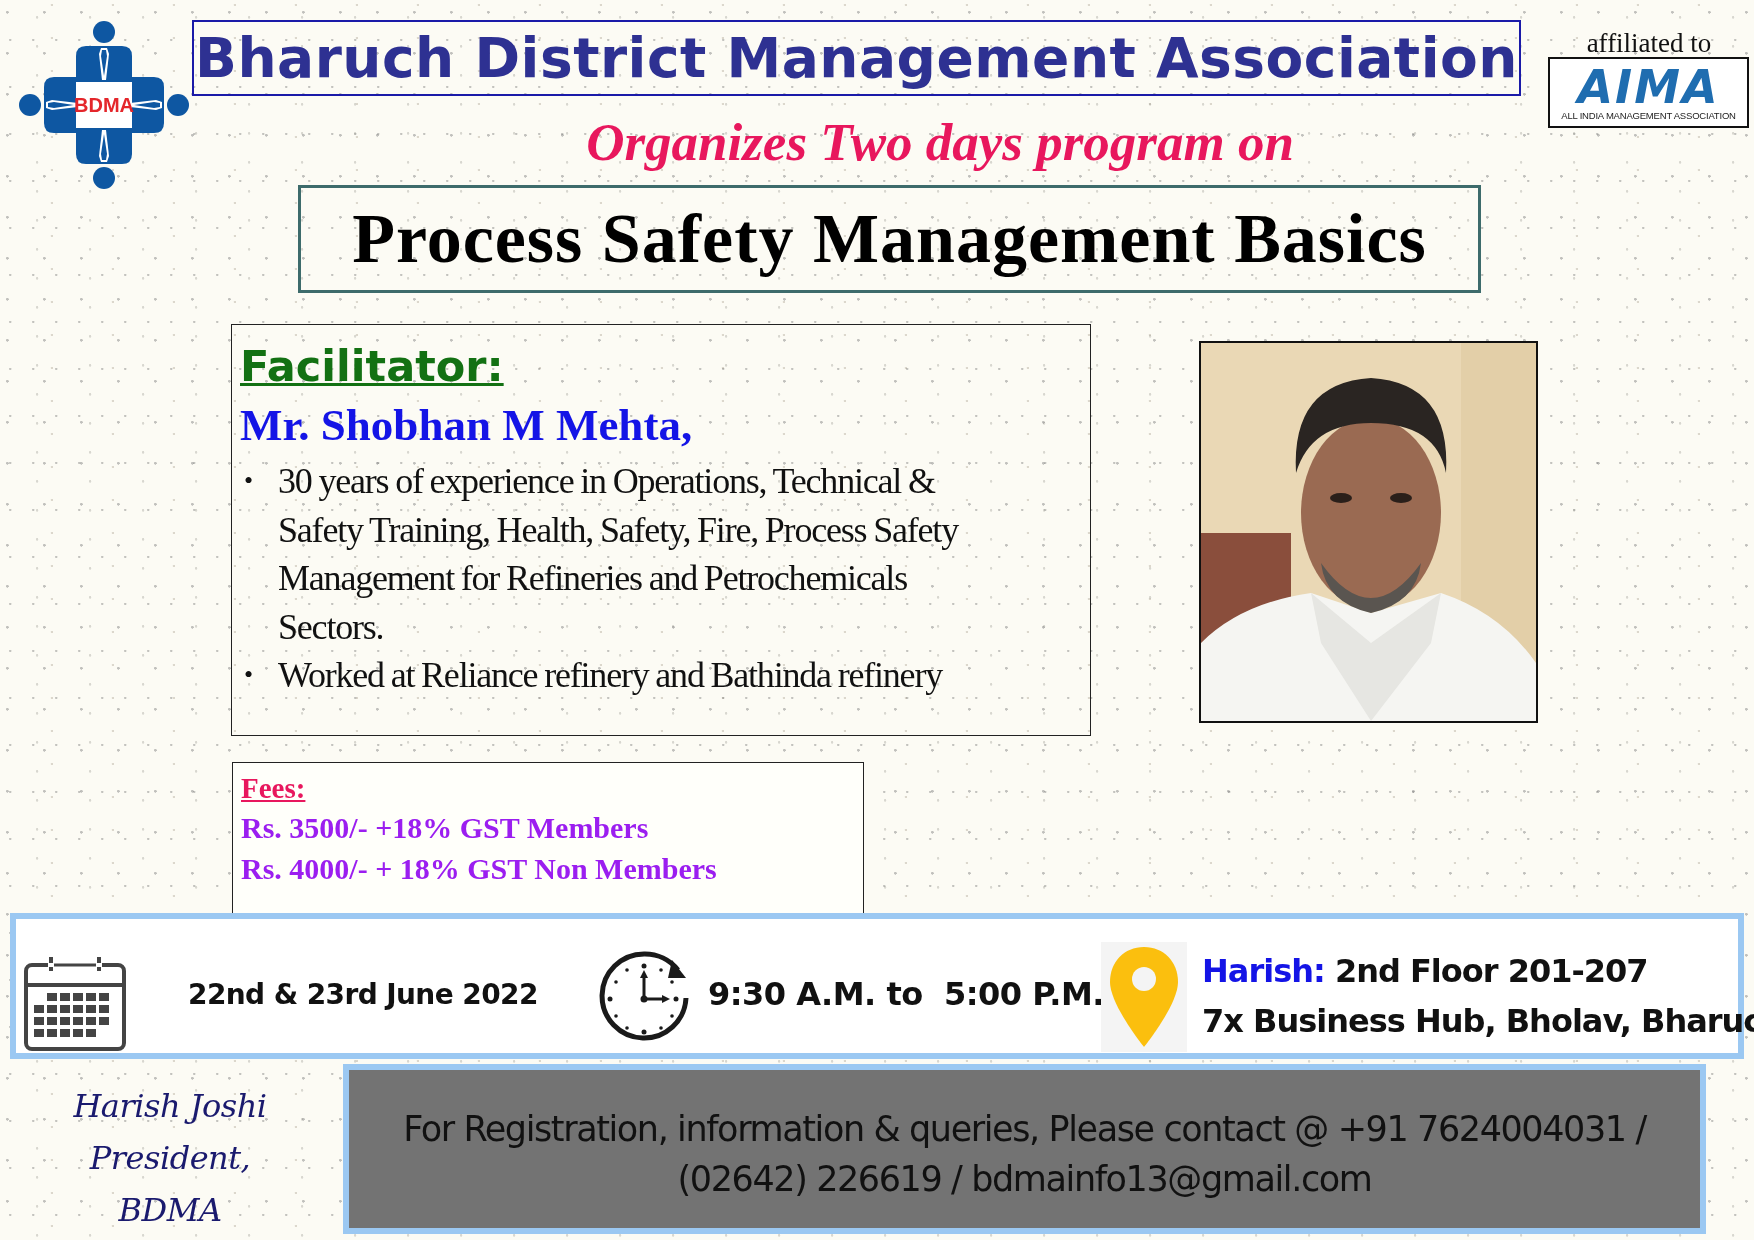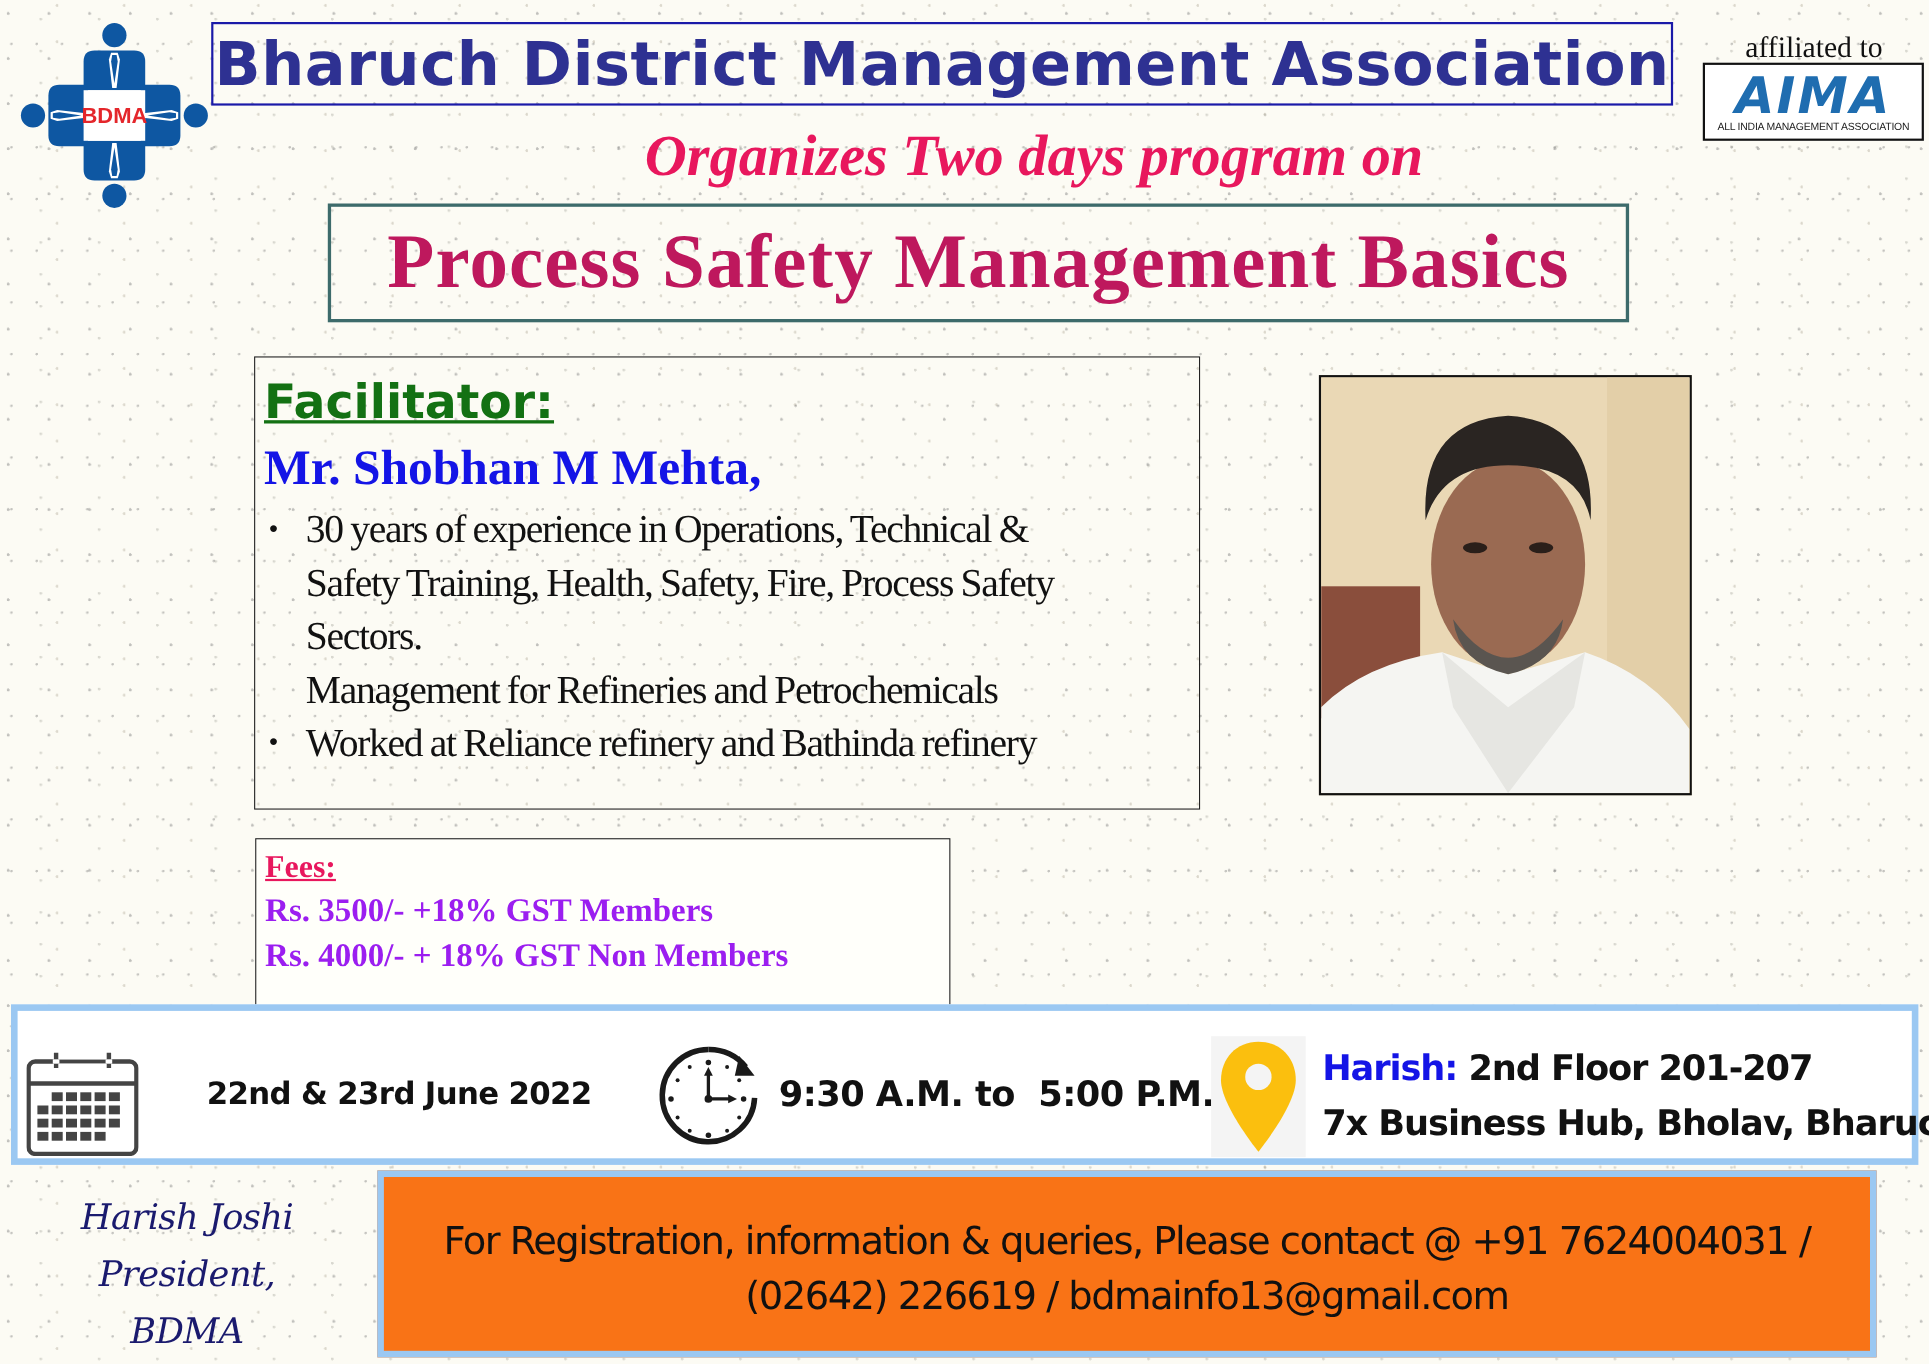--- a/index.html
+++ b/index.html
@@ -27,21 +27,21 @@
   .affiliated { left:1548px; top:16px; width:202px; text-align:center; font-family:"Liberation Serif", serif; font-size:27px; color:#111;margin-top:12px; }
   .aima-box { left:1548px; top:57px; width:201px; height:71px; border:2px solid #111; box-sizing:border-box; background:#fff;
     display:flex; flex-direction:column; align-items:center; justify-content:center; }
   .aima-word { font-family:"DejaVu Sans", sans-serif; font-weight:bold; font-size:46px; line-height:46px; color:#1f6db0; letter-spacing:2px;font-style:italic; }
   .aima-sub { font-family:"Liberation Sans", sans-serif; font-size:9.5px; color:#222; letter-spacing:-0.2px; white-space:nowrap; }
 
   .organizes { left:540px; top:112px; width:800px; text-align:center; font-family:"Liberation Serif", serif; font-style:italic; font-weight:bold; font-size:53px; color:#e8175d; }
 
   .psm-box { left:298px; top:185px; width:1183px; height:108px; border:3px solid #3d6b6b; box-sizing:border-box;
     display:flex; align-items:center; justify-content:center; }
-  .psm-text { font-family:"Liberation Serif", serif; font-weight:bold; font-size:70px; color:#be185d; letter-spacing:1px; }
+  .psm-text { font-family:"Liberation Serif", serif; font-weight:bold; font-size:70px; color:#000000; letter-spacing:1px; }
 
   
   .fac-box { left:231px; top:324px; width:860px; height:412px; border:1.5px solid #222; box-sizing:border-box; padding:14px 10px 0 8px; }
   .fac-heading { font-family:"DejaVu Sans", sans-serif; font-weight:bold; font-size:43px; color:#137113; text-decoration:underline; text-decoration-thickness:3px; line-height:54px; }
   .fac-name { font-family:"Liberation Serif", serif; font-weight:bold; font-size:45px; color:#1414e6; line-height:64px; }
   .fac-list { margin:0; padding:0 0 0 8px; list-style:none; }
   .fac-list li { position:relative; padding-left:30px; font-family:"Liberation Serif", serif; font-size:36px; line-height:48.5px; color:#111; letter-spacing:-1.2px; word-spacing:-1px; }
   .fac-list li .bullet { position:absolute; left:-4px; top:0; font-size:26px; }
 
   .photo { left:1199px; top:341px; width:339px; height:382px; border:2px solid #111; box-sizing:border-box; overflow:hidden; background:#e9d9b8; }
@@ -60,21 +60,21 @@
   .pin-bg { left:1101px; top:942px; width:86px; height:110px; background:#f4f4f4; }
   .pin { left:1108px; top:945px; width:72px; height:104px; }
   .venue1 { left:1202px; top:952px; font-family:"DejaVu Sans", sans-serif; font-weight:bold; font-size:32px; color:#111; letter-spacing:-1px; white-space:nowrap; }
   .venue1 .venue-label { color:#1414e6; }
   .venue2 { left:1202px; top:1002px; font-family:"DejaVu Sans", sans-serif; font-weight:bold; font-size:32px; color:#111; letter-spacing:-1px; white-space:nowrap; }
 
   
   .signature { left:20px; top:1080px; width:300px; text-align:center; font-family:"DejaVu Serif", serif; font-style:italic; font-size:32px; color:#1a1a6e; line-height:52px; letter-spacing:-0.5px; }
 
   
-  .contact-box { left:343px; top:1064px; width:1363px; height:170px; border:6px solid #9bc8f2; box-sizing:border-box; background:#f97316;
+  .contact-box { left:343px; top:1064px; width:1363px; height:170px; border:6px solid #9bc8f2; box-sizing:border-box; background:#737373;
     display:flex; flex-direction:column; align-items:center; justify-content:center; padding-top:10px; }
   .contact-line { font-family:"DejaVu Sans", sans-serif; font-size:35px; line-height:50px; color:#111; letter-spacing:-1.4px; white-space:nowrap; }
 </style>
 </head>
 <body>
 
 <div class="abs logo">
   <svg width="172" height="170" viewBox="0 0 172 170">
     <g fill="#0e57a2">
 
@@ -125,22 +125,22 @@
 </div>
 
 <div class="abs fac-box">
   <div class="fac-heading">Facilitator:</div>
   <div class="fac-name">Mr. Shobhan M Mehta,</div>
   <ul class="fac-list">
     <li>
       <span class="bullet">•</span>
       <div>30 years of experience in Operations, Technical &amp;</div>
       <div>Safety Training, Health, Safety, Fire, Process Safety</div>
+      <div>Management for Refineries and Petrochemicals</div>
       <div>Sectors.</div>
-      <div>Management for Refineries and Petrochemicals</div>
     </li>
     <li>
       <span class="bullet">•</span>
       <div>Worked at Reliance refinery and Bathinda refinery</div>
     </li>
   </ul>
 </div>
 
 <div class="abs photo" aria-label="facilitator-photo">
   <svg width="335" height="378" viewBox="0 0 335 378">

